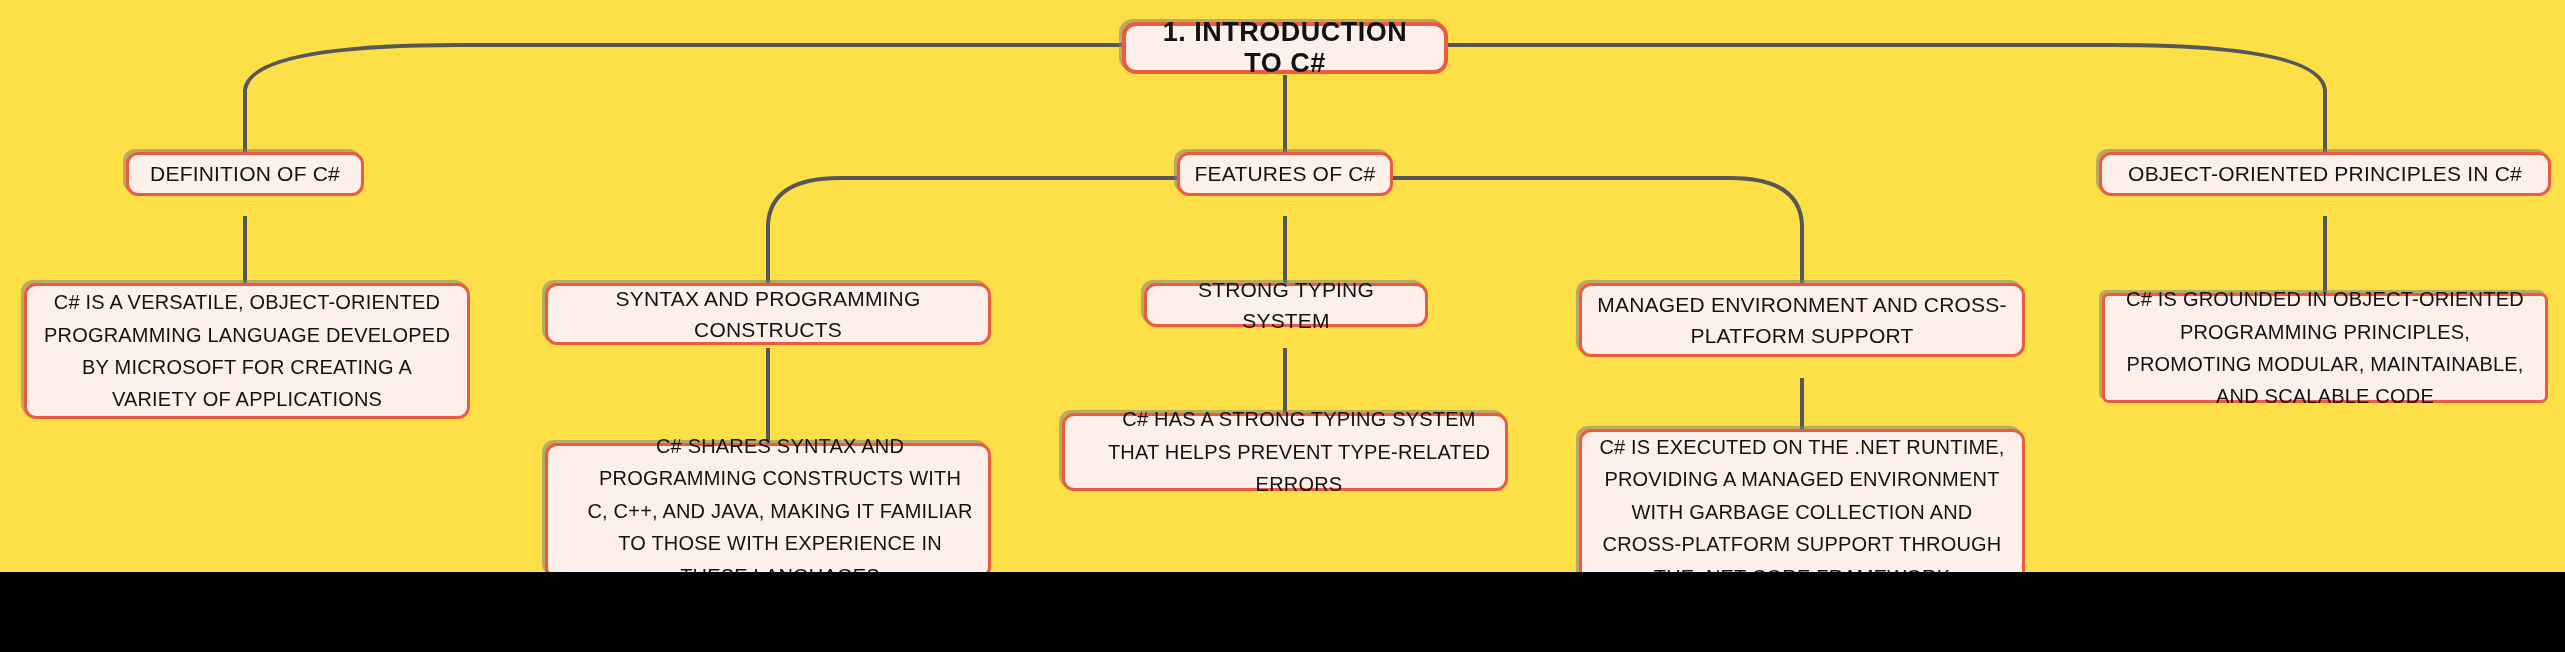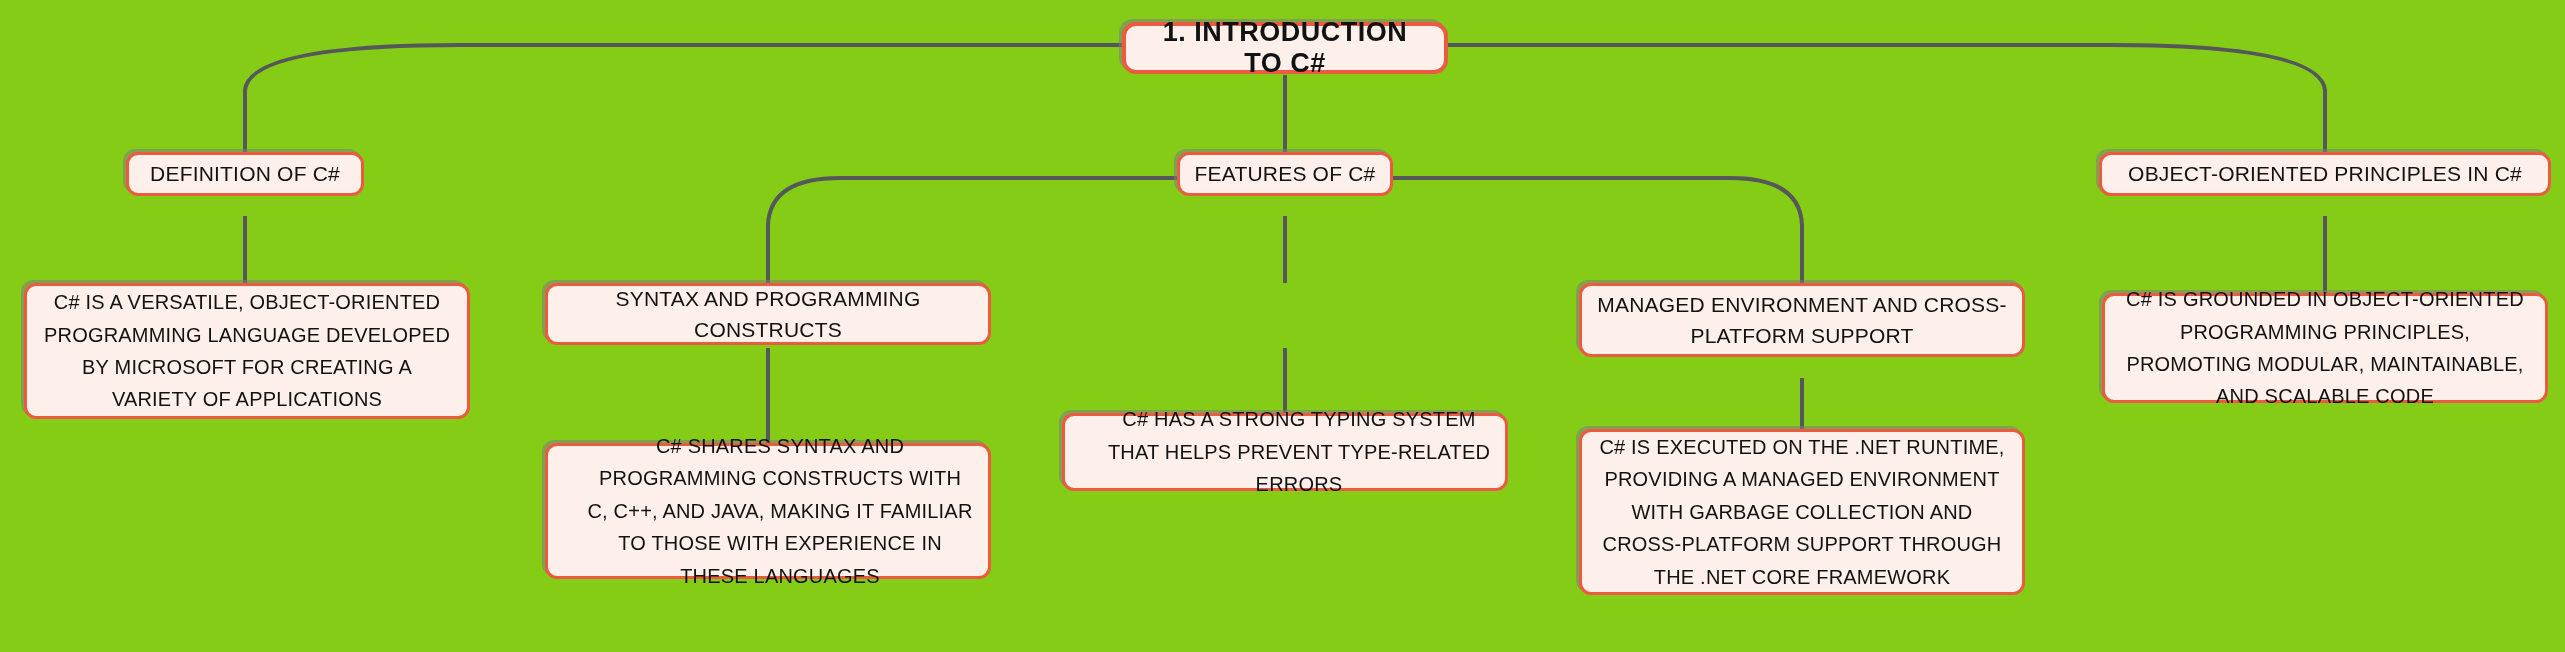--- a/index.html
+++ b/index.html
@@ -6,22 +6,22 @@
     margin: 0;
     padding: 0;
     background: #000000;
   }
   body {
     font-family: "Liberation Sans", sans-serif;
   }
   #canvas {
     position: relative;
     width: 2565px;
-    height: 652px;
-    background: #84cc16;
+    height: 572px;
+    background: #fde047;
     overflow: hidden;
   }
   #edges {
     position: absolute;
     left: 0;
     top: 0;
     width: 2565px;
     height: 652px;
     pointer-events: none;
   }
@@ -118,26 +118,29 @@
   </div>
 
   <div class="node lvl2" style="left:2099px; top:152px; width:452px; height:44px;">
     <span class="label">OBJECT-ORIENTED PRINCIPLES IN C#</span>
   </div>
 
   <div class="node lvl3" style="left:545px; top:283px; width:446px; height:62px;">
     <span class="label">SYNTAX AND PROGRAMMING CONSTRUCTS</span>
   </div>
 
+  <div class="node lvl3" style="left:1144px; top:283px; width:284px; height:44px;">
+    <span class="label">STRONG TYPING SYSTEM</span>
+  </div>
 
   <div class="node lvl3" style="left:1579px; top:283px; width:446px; height:74px;">
     <span class="label">MANAGED ENVIRONMENT AND CROSS-PLATFORM SUPPORT</span>
   </div>
 
-  <div class="node leaf" style="left:2102px; top:293px; width:446px; height:110px;">
+  <div class="node leaf" style="left:2102px; top:293px; width:446px; height:110px;border-radius:7px;">
     <span class="label">C# IS GROUNDED IN OBJECT-ORIENTED PROGRAMMING PRINCIPLES, PROMOTING MODULAR, MAINTAINABLE, AND SCALABLE CODE</span>
   </div>
 
   <div class="node leaf" style="left:545px; top:443px; width:446px; height:136px;padding-left:24px;">
     <span class="label">C# SHARES SYNTAX AND PROGRAMMING CONSTRUCTS WITH C, C++, AND JAVA, MAKING IT FAMILIAR TO THOSE WITH EXPERIENCE IN THESE LANGUAGES</span>
   </div>
 
   <div class="node leaf" style="left:1062px; top:413px; width:446px; height:78px;padding-left:28px;">
     <span class="label">C# HAS A STRONG TYPING SYSTEM THAT HELPS PREVENT TYPE-RELATED ERRORS</span>
   </div>

